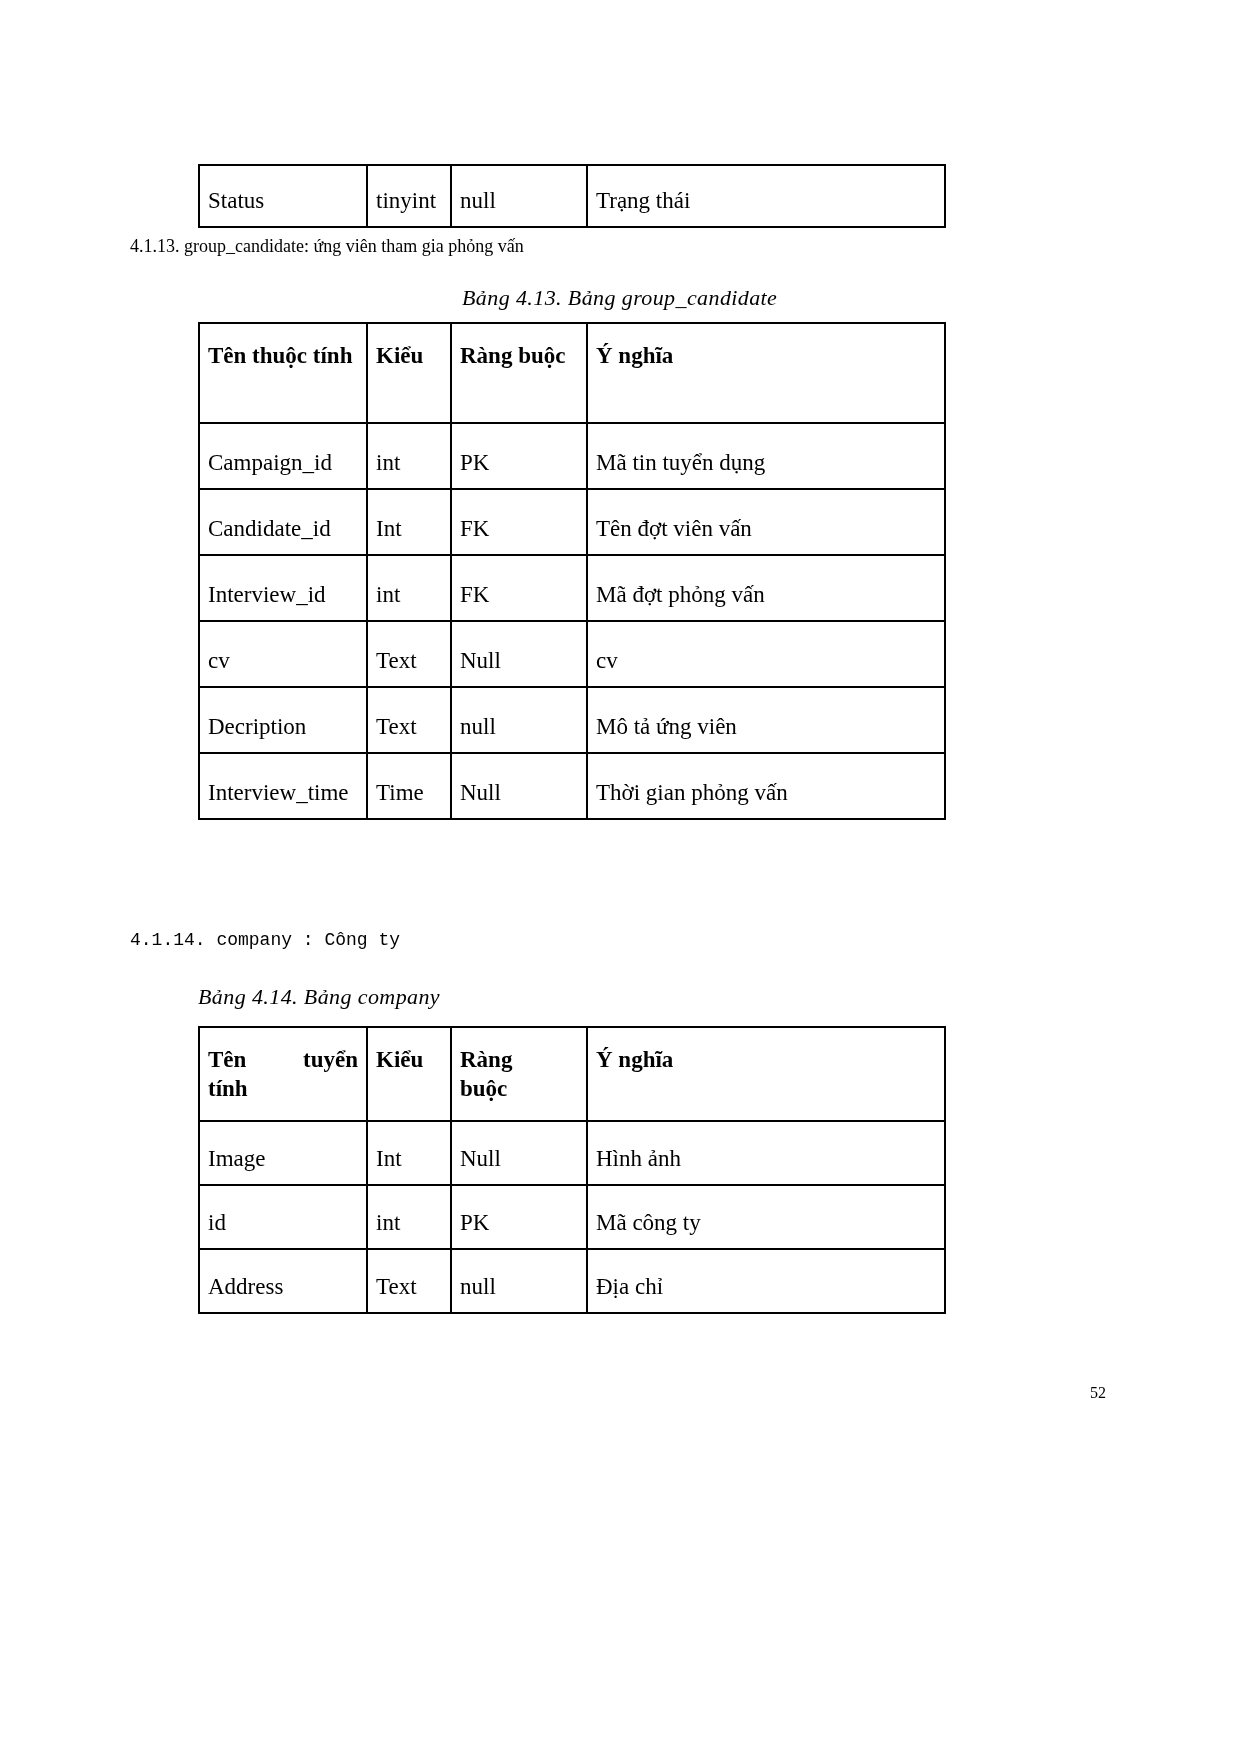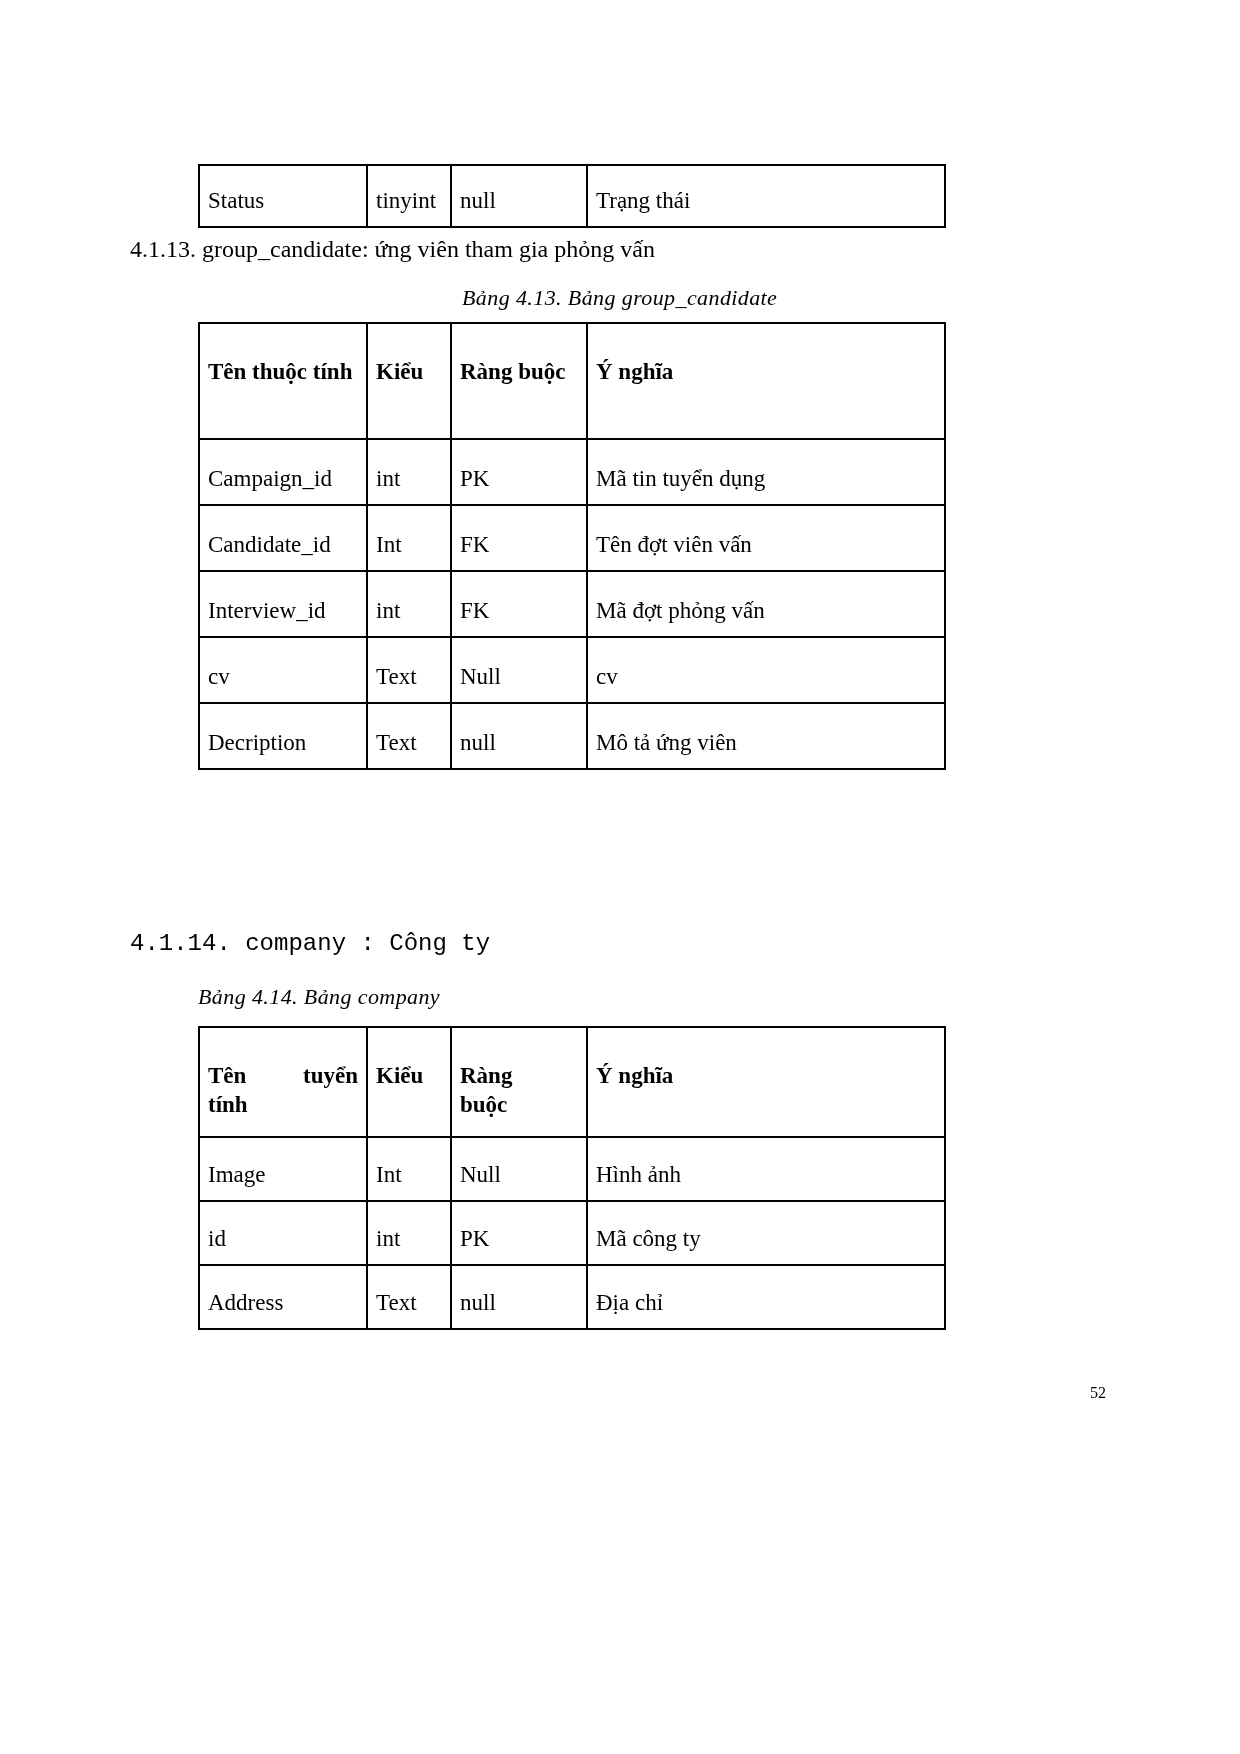--- a/index.html
+++ b/index.html
@@ -35,37 +35,37 @@
     line-height: 1.25;
   }
   table.doc-table td {
     border: 2px solid #000000;
     vertical-align: bottom;
     padding: 6px 8px 10px 8px;
   }
   table.doc-table td.hdr {
     font-weight: bold;
     vertical-align: top;
-    padding-top: 34px;
+    padding-top: 18px;
   }
 
   
   .table-top {
     position: absolute;
     left: 186px;
     top: 164px;
     width: 746px;
   }
   .table-top td {
     height: 44px;
   }
 
   .heading {
     position: absolute;
-    font-size: 24px;
+    font-size: 18px;
     white-space: nowrap;
   }
   .caption {
     position: absolute;
     font-style: italic;
     font-size: 22px;
     white-space: nowrap;
     letter-spacing: 0.4px;
   }
 
@@ -177,20 +177,26 @@
           <td class="row">cv</td>
           <td class="row">Text</td>
           <td class="row">Null</td>
           <td class="row">cv</td>
         </tr>
         <tr>
           <td class="row">Decription</td>
           <td class="row">Text</td>
           <td class="row">null</td>
           <td class="row">Mô tả ứng viên</td>
+        </tr>
+        <tr>
+          <td class="row">Interview_time</td>
+          <td class="row">Time</td>
+          <td class="row">Null</td>
+          <td class="row">Thời gian phỏng vấn</td>
         </tr>
       </tbody>
     </table>
 
     <div class="heading" style="left:118px; top:930px;font-family:Liberation Mono, monospace;">4.1.14. company : Công ty</div>
 
     <div class="caption" style="left:186px; top:984px;">Bảng 4.14.  Bảng company</div>
 
     <table class="doc-table table-414">
       <colgroup>

